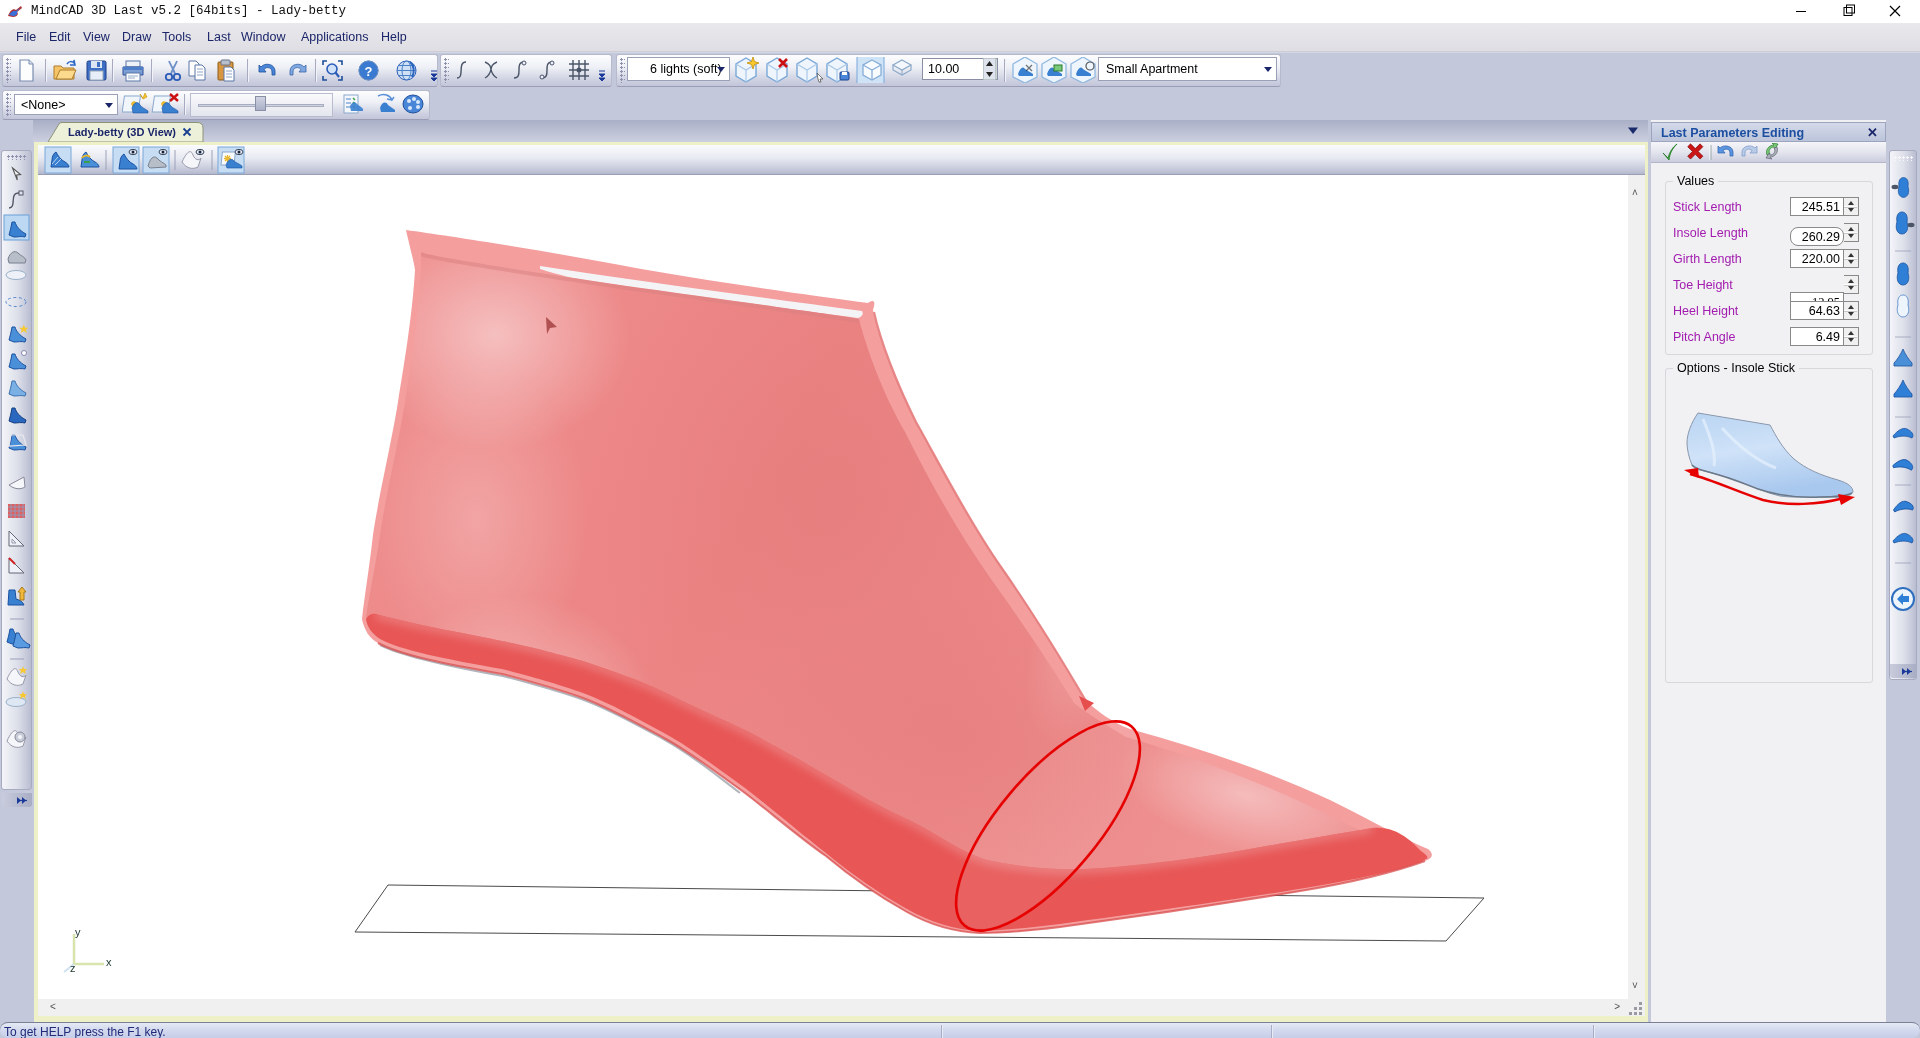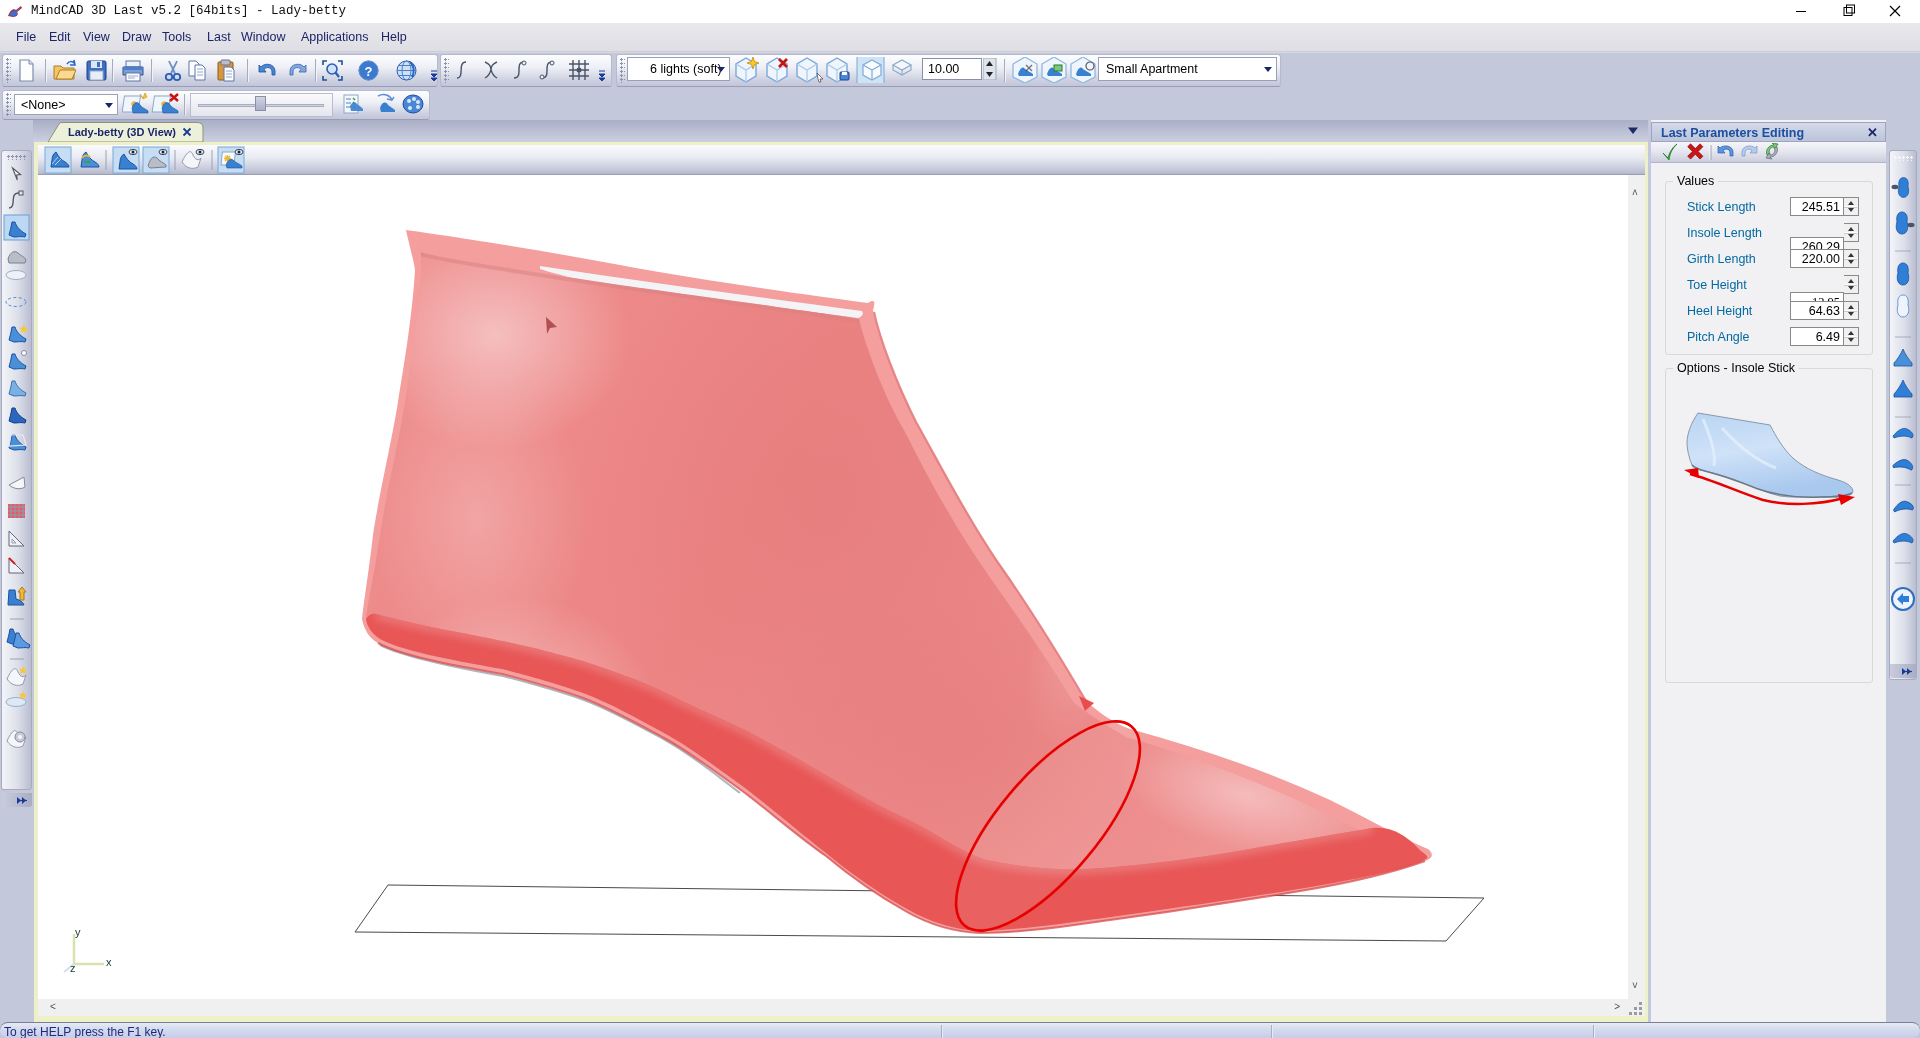--- a/index.html
+++ b/index.html
@@ -37,21 +37,21 @@
 .chev { position:absolute; color:#505050; font-size:10px; }
 
 #splitter { left:1648px; top:120px; width:3px; height:902px; background:#c3c8da; }
 #rpanel { left:1651px; top:120px; width:235px; height:902px; background:#f1f0f3; }
 #rptitle { position:absolute; left:0; top:2px; width:235px; height:20px; background:linear-gradient(#d4daea,#bcc4da); border:1px solid #9da4c0; }
 #rptitle span { position:absolute; left:9px; top:3px; font-size:12.5px; font-weight:700; color:#1c4fa0; }
 #rptitle .x { left:auto; right:7px; color:#1b2569; font-weight:700; font-size:13px; top:2px; }
 #rptool { position:absolute; left:0; top:22px; width:235px; height:21px; background:linear-gradient(#f5f5f9 0%,#e4e5ee 50%,#cbcdde 100%); border-bottom:1px solid #b3b5c9; }
 .gbox { position:absolute; border:1px solid #d7d7dc; border-radius:3px; }
 .gbox .legend { position:absolute; left:7px; top:-8px; background:#f1f0f3; padding:0 4px; font-size:12.5px; color:#000; }
-.frow { position:absolute; left:36px; font-size:12.5px; color:#0369a1; }
+.frow { position:absolute; left:22px; font-size:12.5px; color:#a21caf; }
 .finput { position:absolute; left:139px; width:54px; height:19px; background:#fff; border:1px solid #898989; font-size:12.5px; text-align:right; padding:1px 3px 0 0; color:#000; }
 .fspin { position:absolute; left:193px; width:15px; height:19px; border:1px solid #898989; border-left:none; background:#f0f0f0; }
 .fspin:before, .fspin:after { content:""; position:absolute; left:3.5px; width:0; height:0; border-left:3px solid transparent; border-right:3px solid transparent; }
 .fspin:before { top:3px; border-bottom:4px solid #333; }
 .fspin:after { bottom:3px; border-top:4px solid #333; }
 .fspin i { position:absolute; left:0; top:8.5px; width:13px; height:1px; background:#c8c8c8; box-shadow:0 -1px 0 #fff; }
 
 #statusbar { left:0; top:1022px; width:1920px; height:16px; background:linear-gradient(#e6eaf5 0%,#d4daee 45%,#c5cde8 100%); border-top:1px solid #7b7f96;border-radius:8px; }
 #statusbar .txt { position:absolute; left:4px; top:2px; font-size:12px; color:#202a78; }
 .ssep { position:absolute; top:2px; width:1px; height:14px; background:#a9aec6; box-shadow:1px 0 0 #e8ebf6; }
@@ -212,21 +212,21 @@
   <g transform="translate(127,1)">
       <path d="M12 2 L21 7 L21 17 L12 22 L3 17 L3 7 Z" fill="#f8fbfe" stroke="#88aed8" stroke-width="1.3"></path>
       <path d="M3 7 L12 12 L21 7 M12 12 L12 22" fill="none" stroke="#88aed8" stroke-width="1.3"></path>
     </g>
   <g transform="translate(158,1)">
       <path d="M11 2 L20 7 L11 12 L2 7 Z" fill="#f4f8fc" stroke="#8aa8c8" stroke-width="1.2"></path>
       <path d="M2 7 L2 12 L11 17 L20 12 L20 7" fill="none" stroke="#8aa8c8" stroke-width="1.2"></path>
       <path d="M11 12 L11 17" stroke="#8aa8c8"></path>
     </g>
 </svg>
-<div class="combo" style="left:922px;top:58px;width:60px;height:22px;padding-left:5px;border-color:#8a8fa5">10.00</div>
+<div class="combo" style="left:922px;top:58px;width:76px;height:22px;padding-left:5px;border-color:#8a8fa5">10.00</div>
 <svg class="abs" style="left:983px;top:58px" width="14" height="22" viewBox="0 0 14 22">
     <rect x="0" y="0" width="13" height="22" fill="#dfe3ee" stroke="#9aa"></rect>
     <path d="M6.5 3 L10 8 L3 8 Z" fill="#222"></path>
     <path d="M6.5 19 L10 14 L3 14 Z" fill="#222"></path>
   </svg>
 <div class="tsep" style="left:1004px;top:59px;height:23px"></div>
 <svg class="abs" style="left:1012px;top:57px" width="86" height="26" viewBox="0 0 86 26">
   <defs>
     <g id="hexsh">
         <path d="M13 0 L25 7 L25 20 L13 26 L1 20 L1 7 Z" fill="#eef5fc" stroke="#90b8e0" stroke-width="1.3"></path>
@@ -654,21 +654,21 @@
   </div>
   <div class="gbox" style="left:14px;top:61px;width:208px;height:174px">
       <span class="legend">Values</span>
     </div>
   <span class="frow" style="top:80px">Stick Length</span>
     <input class="finput" style="top: 77px;" value="245.51" readonly="">
     <span class="fspin" style="top:77px">
       <i></i>
     </span>
   <span class="frow" style="top:106px">Insole Length</span>
-    <input class="finput" style="top: 117px;" value="260.29" readonly="">
+    <input class="finput" style="top: 107px; border-radius: 8px;" value="260.29" readonly="">
     <span class="fspin" style="top:103px">
       <i></i>
     </span>
   <span class="frow" style="top:132px">Girth Length</span>
     <input class="finput" style="top: 129px;" value="220.00" readonly="">
     <span class="fspin" style="top:129px">
       <i></i>
     </span>
   <span class="frow" style="top:158px">Toe Height</span>
     <input class="finput" style="top: 172px; font-family: Liberation Serif, serif;" value="12.95" readonly="">

